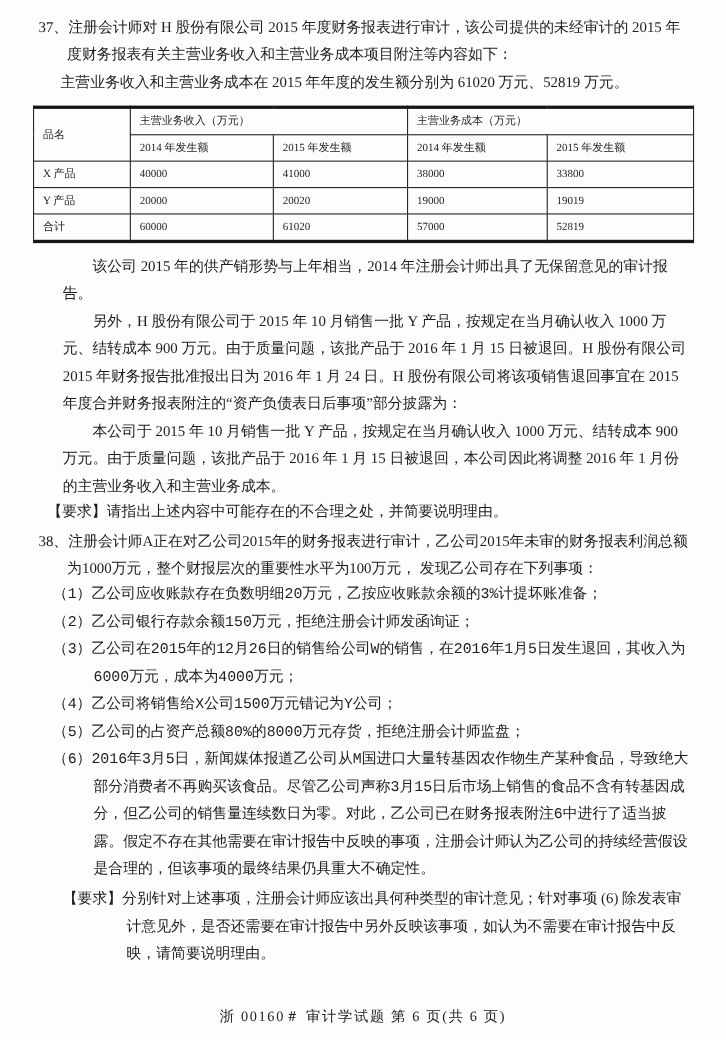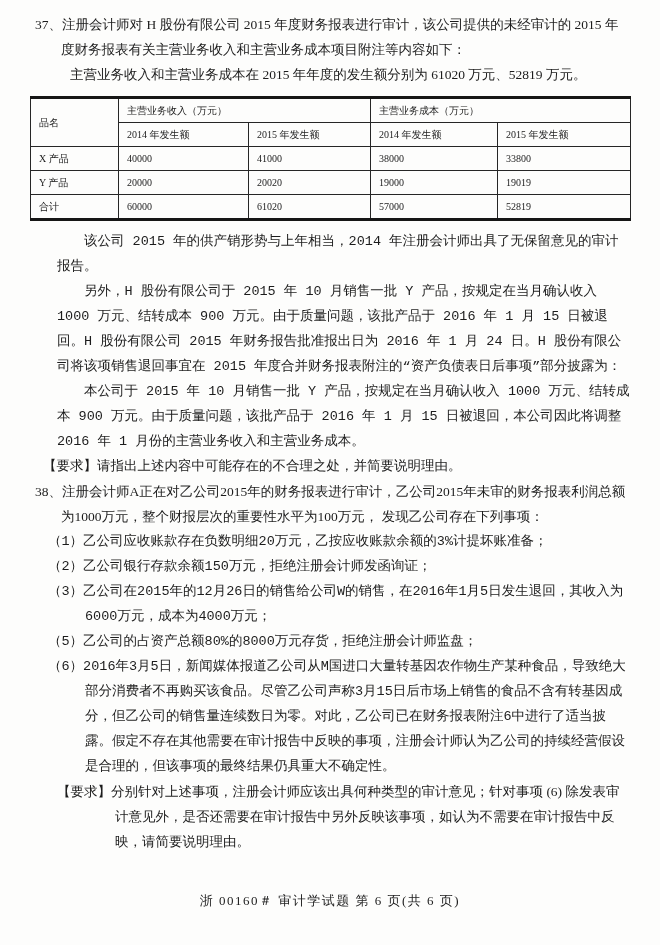--- a/index.html
+++ b/index.html
@@ -19,21 +19,21 @@
     line-height: 25px;
     padding: 12px 30px 12px 35px;
     overflow: hidden;
   }
   
   .q-head {
     padding-left: 26px;
     text-indent: -26px;
   }
   .intro-line2 {
-    margin-left: 35px;
+    margin-left: 20px;
   }
   
   table.note-table {
     border-collapse: collapse;
     table-layout: fixed;
     width: 600px;
     margin: 9px 0 8px -5px;
     font-size: 10px;
     line-height: 20px;
   }
@@ -47,41 +47,40 @@
     white-space: nowrap;
   }
   table.note-table {
     border-top: 3px solid #161616;
     border-bottom: 3px solid #161616;
   }
   
   .body-para {
     margin-left: 22px;
     text-indent: 2em;
-    font-family: Liberation Mono, monospace;
   }
   .req37 {
     margin-left: 8px;
     font-family: Liberation Mono, monospace;
   }
   
   .item {
     margin-left: 13px;
     padding-left: 37px;
     text-indent: -37px;
     font-family: Liberation Mono, monospace;
   }
   .req38 {
     margin-left: 22px;
     padding-left: 58px;
     text-indent: -58px;
   }
   .footer {
     position: absolute;
-    bottom: 32px;
+    bottom: 9px;
     left: 0;
     right: 0;
     text-align: center;
     font-size: 13px;
     letter-spacing: 1.5px;
     color: #222222;
   }
 </style>
 </head>
 <body>
@@ -141,20 +140,21 @@
     <div class="body-para">本公司于 2015 年 10 月销售一批 Y 产品，按规定在当月确认收入 1000 万元、结转成本 900 万元。由于质量问题，该批产品于 2016 年 1 月 15 日被退回，本公司因此将调整 2016 年 1 月份的主营业务收入和主营业务成本。</div>
     <div class="req37"><span>【要求】</span><span>请指出上述内容中可能存在的不合理之处，并简要说明理由。</span></div>
   </section>
 
   <section>
     <div class="q-head"><span>38、</span><span>注册会计师A正在对乙公司2015年的财务报表进行审计，乙公司2015年未审的财务报表利润总额为1000万元，整个财报层次的重要性水平为100万元， 发现乙公司存在下列事项：</span></div>
 
     <div class="item"><span>（1）</span><span>乙公司应收账款存在负数明细20万元，乙按应收账款余额的3%计提坏账准备；</span></div>
     <div class="item"><span>（2）</span><span>乙公司银行存款余额150万元，拒绝注册会计师发函询证；</span></div>
     <div class="item"><span>（3）</span><span>乙公司在2015年的12月26日的销售给公司W的销售，在2016年1月5日发生退回，其收入为6000万元，成本为4000万元；</span></div>
+    <div class="item"><span>（4）</span><span>乙公司将销售给X公司1500万元错记为Y公司；</span></div>
     <div class="item"><span>（5）</span><span>乙公司的占资产总额80%的8000万元存货，拒绝注册会计师监盘；</span></div>
     <div class="item"><span>（6）</span><span>2016年3月5日，新闻媒体报道乙公司从M国进口大量转基因农作物生产某种食品，导致绝大部分消费者不再购买该食品。尽管乙公司声称3月15日后市场上销售的食品不含有转基因成分，但乙公司的销售量连续数日为零。对此，乙公司已在财务报表附注6中进行了适当披露。假定不存在其他需要在审计报告中反映的事项，注册会计师认为乙公司的持续经营假设是合理的，但该事项的最终结果仍具重大不确定性。</span></div>
 
     <div class="req38"><span>【要求】</span><span>分别针对上述事项，注册会计师应该出具何种类型的审计意见；针对事项 (6) 除发表审计意见外，是否还需要在审计报告中另外反映该事项，如认为不需要在审计报告中反映，请简要说明理由。</span></div>
   </section>
 
   <div class="footer">浙 00160＃ 审计学试题 第 6 页(共 6 页)</div>
 </div>
 
 </body></html>

